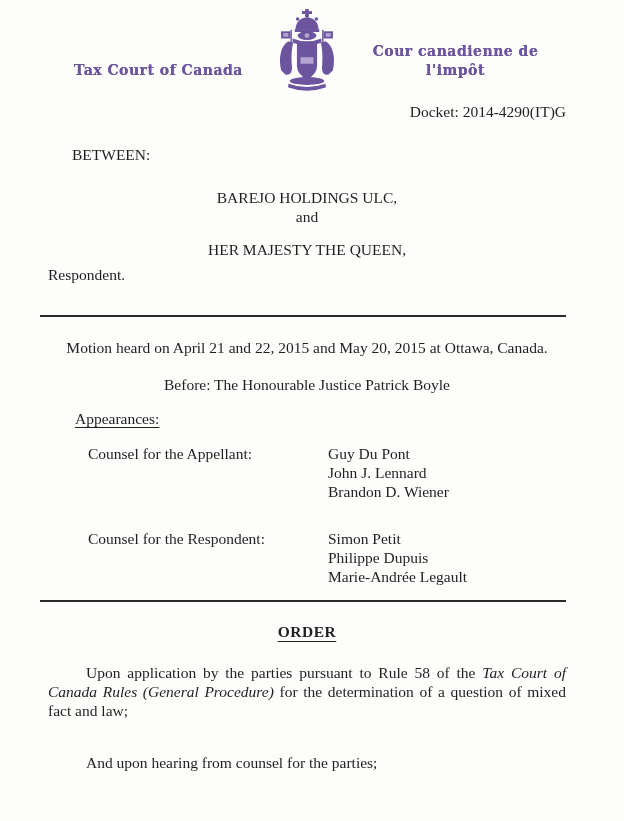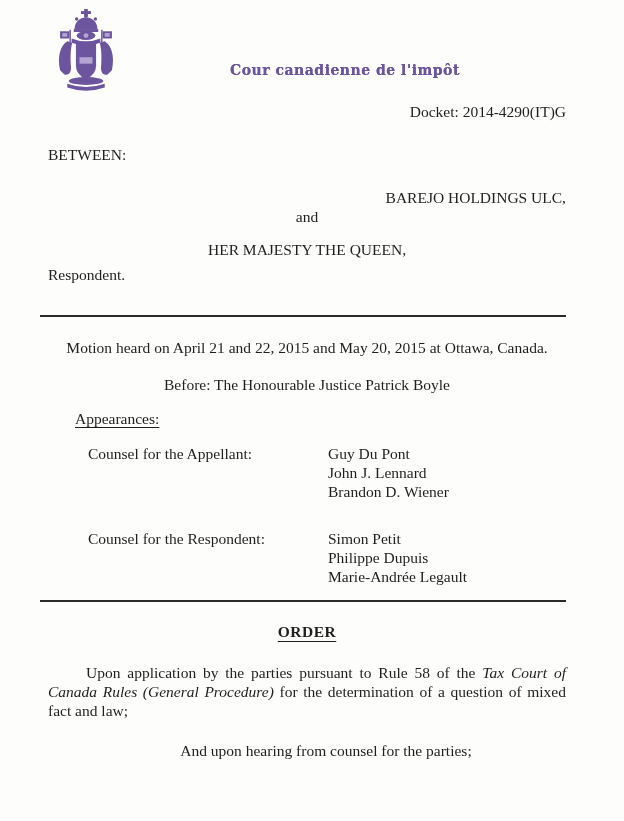--- a/index.html
+++ b/index.html
@@ -31,22 +31,22 @@
     font-size: 14px;
     letter-spacing: 0.5px;
     padding-bottom: 12px;
     font-family: "DejaVu Serif", serif;
     text-shadow: 0 0 0.6px #6c559e;
   }
   .arms-wrap { width: 76px; display: flex; justify-content: center; }
   
   .docket { text-align: right; margin-top: 10px; }
   
-  .between { margin-top: 24px; }
-  .party-name { text-align: right; margin-top: 24px; }
+  .between { margin-top: 24px; margin-left: 24px; }
+  .party-name { text-align: center; margin-top: 24px; }
   .party-role-appellant { text-align: right; margin-top: 18px; }
   .conjunction { text-align: center; margin-top: 0px; }
   .party-name-respondent { text-align: center; margin-top: 14px; }
   .party-role-respondent { text-align: left; margin-top: 6px; }
   
   .rule { height: 2px; background: #2a2a2a; margin-left: -8px; }
   .rule-1 { margin-top: 31px; }
   .rule-2 { margin-top: 14px; }
   
   .motion-line { text-align: center; margin-top: 21px; }
@@ -64,28 +64,29 @@
     font-weight: bold; letter-spacing: 0.5px;
   }
   .order-heading span { text-decoration: underline; text-underline-offset: 4px; }
   .order-para {
     margin-top: 22px;
     text-align: justify;
     text-indent: 38px;
     line-height: 19px;
   }
   .order-para .italic { font-style: italic; }
-  .order-para-2 { margin-top: 18px; text-indent: 38px; line-height: 25px; text-align: center; }
+  .order-para-2 { margin-top: 30px; text-indent: 38px; line-height: 25px; }
 </style>
 </head>
 <body>
 
 <div class="page">
 
   <div class="header">
+    <div class="court-title">Tax Court of Canada</div>
     <div class="arms-wrap">
       <svg width="72" height="84" viewBox="0 0 100 116" aria-hidden="true">
         <g fill="#6c559e">
 
           <rect x="47.5" y="1" width="5" height="11"></rect>
           <rect x="43" y="4" width="14" height="4"></rect>
 
           <path d="M34,30 Q34,15 50,12 Q66,15 66,30 Z"></path>
           <circle cx="37" cy="15" r="2.4"></circle>
           <circle cx="50" cy="10" r="2.6"></circle>

